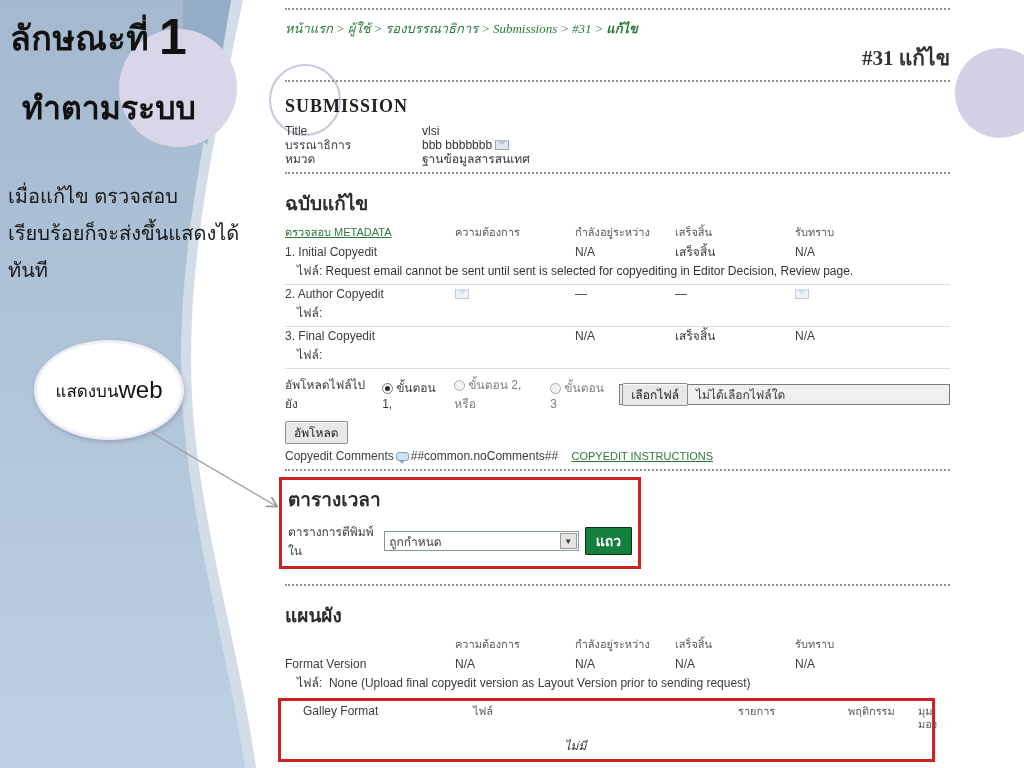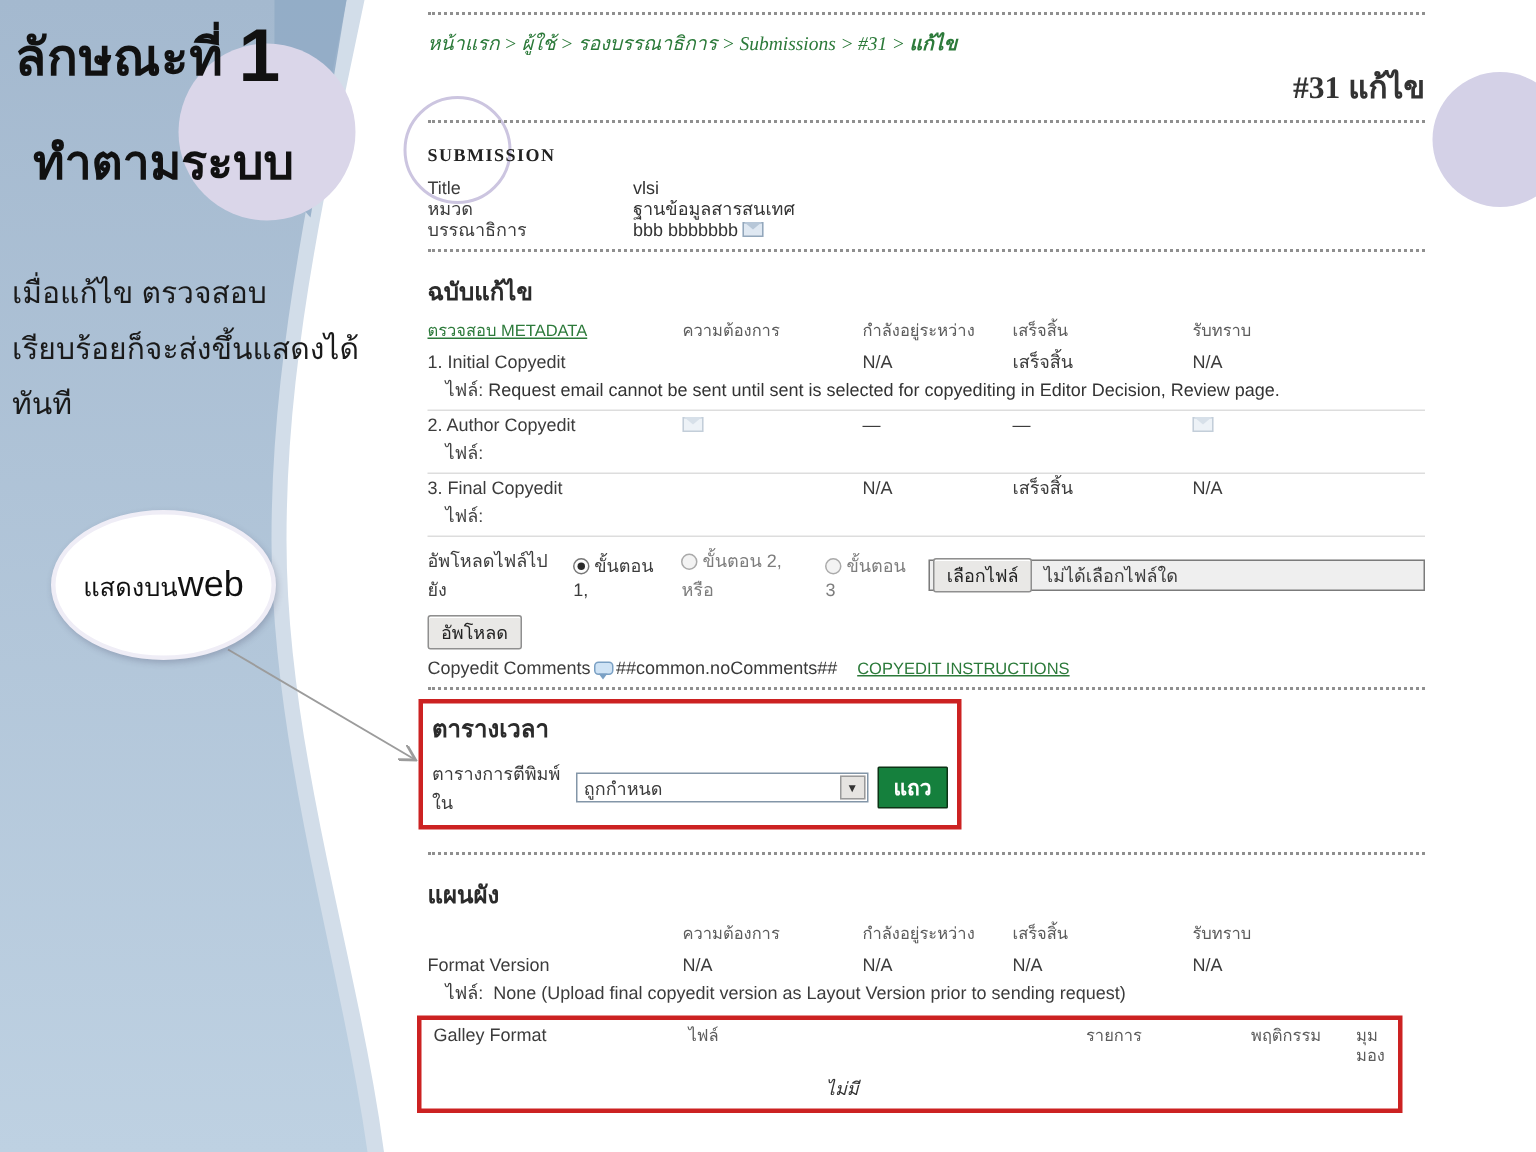--- a/index.html
+++ b/index.html
@@ -32,23 +32,23 @@
   .dotline { border-top:2px dotted #8f8f8f; height:0; }
   .dot1 { margin-top:8px; }
   .crumbs { margin:8px 0 2px 0; font-family:"Liberation Serif","DejaVu Serif",serif;
     font-style:italic; font-size:13px; color:#2c7a3a; }
   .crumbs a { color:#2c7a3a; text-decoration:none; }
   .crumbs .sep { color:#2c7a3a; padding:0 3px; }
   .crumbs .cur { font-weight:bold; }
   .page-title { font-family:"Liberation Serif","DejaVu Serif",serif;
     font-size:21px; font-weight:bold; color:#333; margin:2px 0 6px 0;text-align:right; }
 
-  h3.sec { font-size:16px; font-weight:bold; color:#2b2b2b; margin:14px 0 8px 0; }
+  h3.sec { font-size:19px; font-weight:bold; color:#2b2b2b; margin:14px 0 8px 0; }
   h3.caps { font-family:"Liberation Serif","DejaVu Serif",serif; letter-spacing:1px;
-    font-size:12px; color:#222; }
+    font-size:18px; color:#222; }
 
   .kv { display:grid; grid-template-columns:137px auto; line-height:13px; margin-bottom:1px; }
   .kv .v { color:#333; }
   .glink-caps { color:#2c7a3a; font-size:11px; }
 
   .srow { display:grid; grid-template-columns:170px 120px 100px 120px auto;
     align-items:baseline; line-height:13px; }
   .hrow { color:#5c5c5c; font-size:11px; margin-bottom:4px; }
   .item { padding:3px 0 1px 0; }
   .file-line { padding:1px 0 4px 12px; border-bottom:1px solid #ddd; color:#333; }
@@ -96,21 +96,21 @@
   .schedrow { display:flex; align-items:center; gap:6px; font-size:12px; margin-bottom:2px; }
   .selectbox { width:214px; height:20px; border:1px solid #8396a8; background:#fff;
     display:flex; align-items:center; justify-content:space-between; padding-left:4px; }
   .selectbox .arr { width:17px; height:16px; background:#e6e4e1; border:1px solid #9a9a9a;
     font-size:8px; color:#333; display:flex; align-items:center; justify-content:center; margin-right:1px; }
   .btn-green { background:#15803d; border:1px solid #0c3315; color:#fff;
     font-size:14px; font-weight:bold; padding:2px 10px; border-radius:1px; }
 
   .grow { display:grid; grid-template-columns:170px 265px 110px 70px auto;
     align-items:baseline; line-height:13px; }
-  .box-galley { width:657px; padding:4px 4px 2px 8px; margin:4px 0 6px -7px; }
+  .box-galley { width:657px; padding:4px 4px 2px 22px; margin:4px 0 6px -7px; }
   .empty-it { text-align:center; width:545px; font-style:italic; color:#333; padding:3px 0 2px 0; }
 </style>
 </head>
 <body>
 
 <svg id="bg" width="1024" height="768" viewBox="0 0 1024 768">
   <defs>
     <linearGradient id="panelGrad" x1="0" y1="0" x2="0" y2="1">
       <stop offset="0" stop-color="#a4b9cf"></stop>
       <stop offset="1" stop-color="#bed1e2"></stop>
@@ -149,26 +149,26 @@
   <div class="page-title">#31 แก้ไข</div>
   <div class="dotline"></div>
 
   
   <h3 class="sec caps">SUBMISSION</h3>
   <div class="kv">
     <span>Title</span>
     <span class="v">vlsi</span>
   </div>
   <div class="kv">
+    <span>บรรณาธิการ</span>
+    <span class="v"><span>bbb bbbbbbb</span> <span class="env"></span></span>
+  </div>
+  <div class="kv">
     <span>หมวด</span>
     <span class="v">ฐานข้อมูลสารสนเทศ</span>
-  </div>
-  <div class="kv">
-    <span>บรรณาธิการ</span>
-    <span class="v"><span>bbb bbbbbbb</span> <span class="env"></span></span>
   </div>
   <div class="dotline" style="margin-top:6px"></div>
 
   
   <h3 class="sec">ฉบับแก้ไข</h3>
   <div class="srow hrow">
     <a href="#" class="glink-caps">ตรวจสอบ METADATA</a>
     <span>ความต้องการ</span>
       <span>กำลังอยู่ระหว่าง</span>
       <span>เสร็จสิ้น</span>

